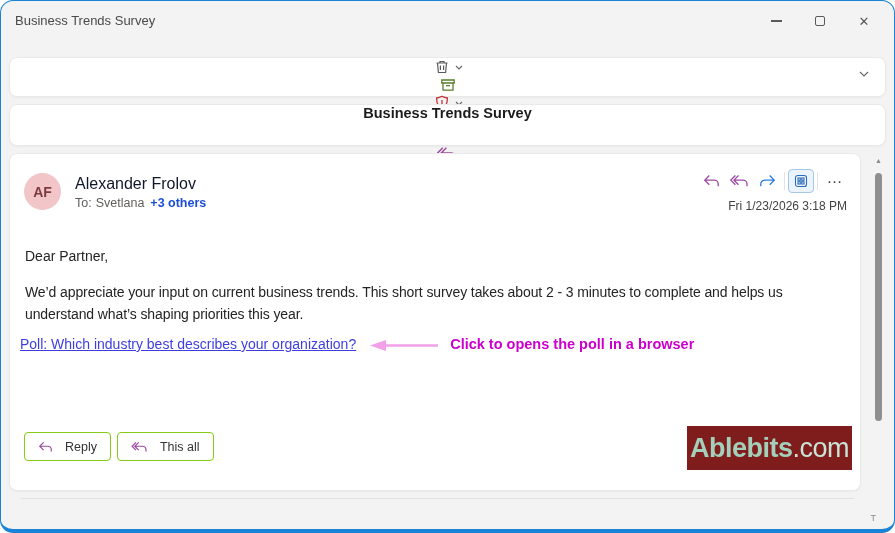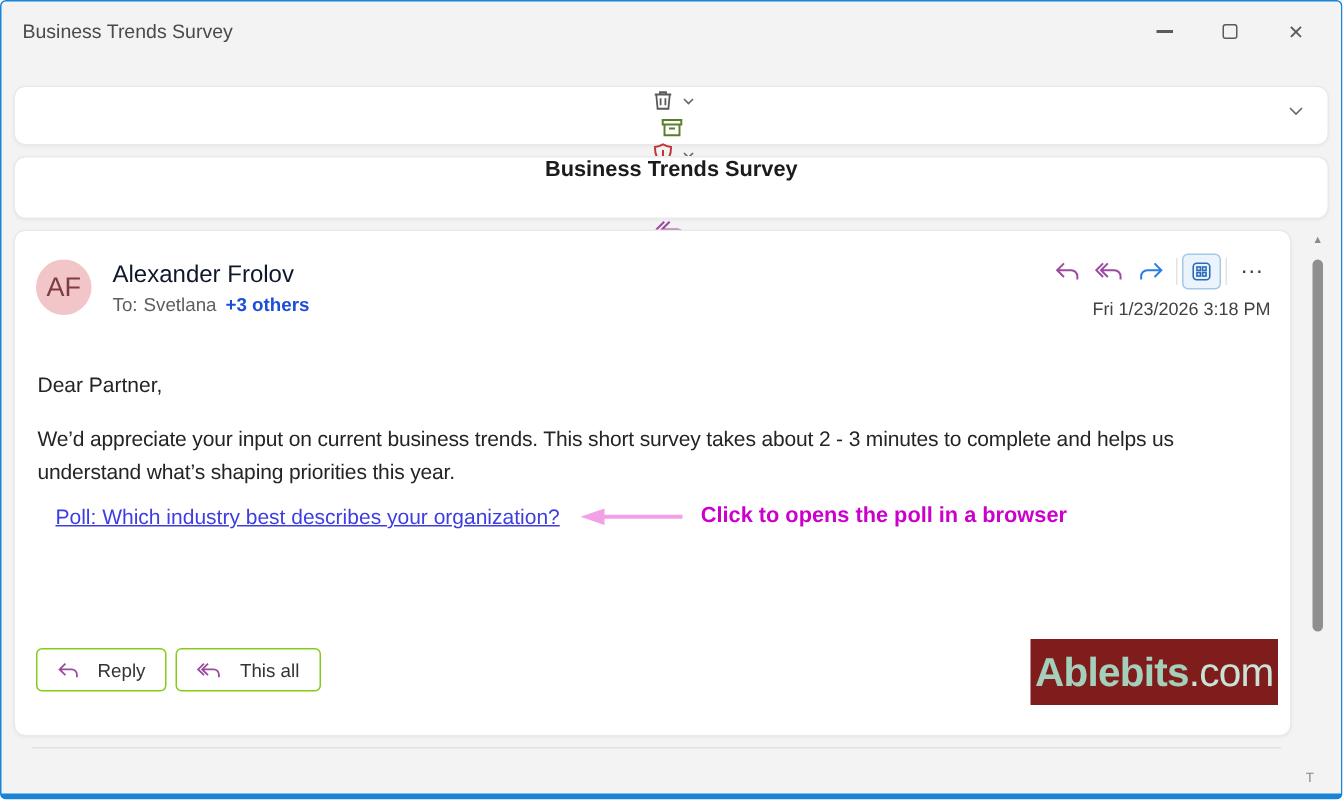--- a/index.html
+++ b/index.html
@@ -1,19 +1,19 @@
 <!DOCTYPE html>
 <html><head>
 <meta charset="utf-8">
 <style>
   * { margin:0; padding:0; box-sizing:border-box; }
   body { font-family:"Liberation Sans", sans-serif; background:#fff; }
   .window {
     position:relative; width:895px; height:533px; background:#f3f3f3;
-    border:1px solid #1883d7; border-bottom:4px solid #1883d7; border-radius:4px; overflow:hidden;
+    border:1px solid #1883d7; border-bottom:4px solid #1883d7; border-radius:13px; overflow:hidden;
   }
   
   .titlebar { position:absolute; top:0; left:0; right:0; height:48px; }
   .titlebar .title { position:absolute; left:14px; top:12px; font-size:13px; color:#4a4a4a; }
   .win-controls { position:absolute; right:8px; top:0; height:40px; display:flex; }
   .win-btn { width:44px; height:40px; display:flex; align-items:center; justify-content:center; color:#5a5a5a; cursor:default; }
   .min-bar { width:11px; height:1.4px; background:#5a5a5a; }
   .max-box { width:10px; height:10px; border:1.4px solid #5a5a5a; border-radius:2px; }
   .close-x { font-size:13px; color:#5a5a5a; }
   
@@ -24,34 +24,34 @@
   .mail-card { left:8px; top:152px; width:852px; height:338px; }
   
   .tb-item { display:flex; align-items:center; height:30px; padding:0 6px; border-radius:4px; cursor:default; }
   .tb-sep { width:1px; height:22px; background:#e3e3e3; margin:0 5px; }
   .chev { margin-left:4px; display:block; }
   .zoom-label { font-size:13.5px; color:#333; margin-left:5px; }
   .more-dots { font-size:16px; color:#444; letter-spacing:1px; line-height:10px; padding-bottom:6px; }
   .tb-collapse { position:absolute; right:16px; top:13px; }
   
   .avatar { position:absolute; left:14px; top:19px; width:37px; height:37px; border-radius:50%;
-            display:flex; align-items:center; justify-content:center; font-size:18px; font-weight:400; }
+            display:flex; align-items:center; justify-content:center; font-size:14px; font-weight:700; }
   .sender-name { position:absolute; left:65px; top:21px; font-size:16px; color:#0f172a; }
   .to-line { position:absolute; left:65px; top:42px; font-size:12.5px; color:#605e5c; }
   .to-line .others { font-weight:700; color:#1d4ed8; margin-left:6px; }
   .to-line .rcpt { margin-left:4px; }
   .hdr-icons { position:absolute; right:11px; top:14px; display:flex; align-items:center; }
   .hdr-ic { width:28px; height:26px; display:flex; align-items:center; justify-content:center; border-radius:4px; cursor:default; }
   .hdr-sep { width:1px; height:18px; background:#e3e3e3; margin:0 3px; }
   .apps-sel { border:1px solid #a5c7ea; background:#ebf3fc; width:26px; height:24px; }
   .msg-date { position:absolute; right:13px; top:45px; font-size:12px; color:#424242; }
   
   .greeting { position:absolute; left:15px; top:94px; font-size:14px; color:#242424; }
   .paragraph { position:absolute; left:15px; top:127px; width:826px; font-size:14px; line-height:22px; color:#242424; letter-spacing:-0.1px; }
-  .poll-row { position:absolute; left:27px; top:182px; display:flex; align-items:center; }
+  .poll-row { position:absolute; left:10px; top:182px; display:flex; align-items:flex-end; }
   .poll-link { font-size:14px; text-decoration:underline; cursor:pointer; }
   .annot-arrow { margin-left:8px; display:block; }
   .annot-text { margin-left:10px; font-size:14.5px; font-weight:700; }
   
   .actions { position:absolute; left:14px; top:278px; display:flex; gap:6px; }
   .act-btn { display:flex; align-items:center; gap:12px; height:29px; padding:0 13px; background:#fff;
              border:1px solid #84cc16; border-radius:4px; font-size:12.5px; color:#333; cursor:pointer; }
   
   .watermark { position:absolute; right:8px; top:272px; width:165px; height:44px; background:#7f1d1d;
                display:flex; align-items:center; justify-content:center; font-size:27px; letter-spacing:-0.5px; }

